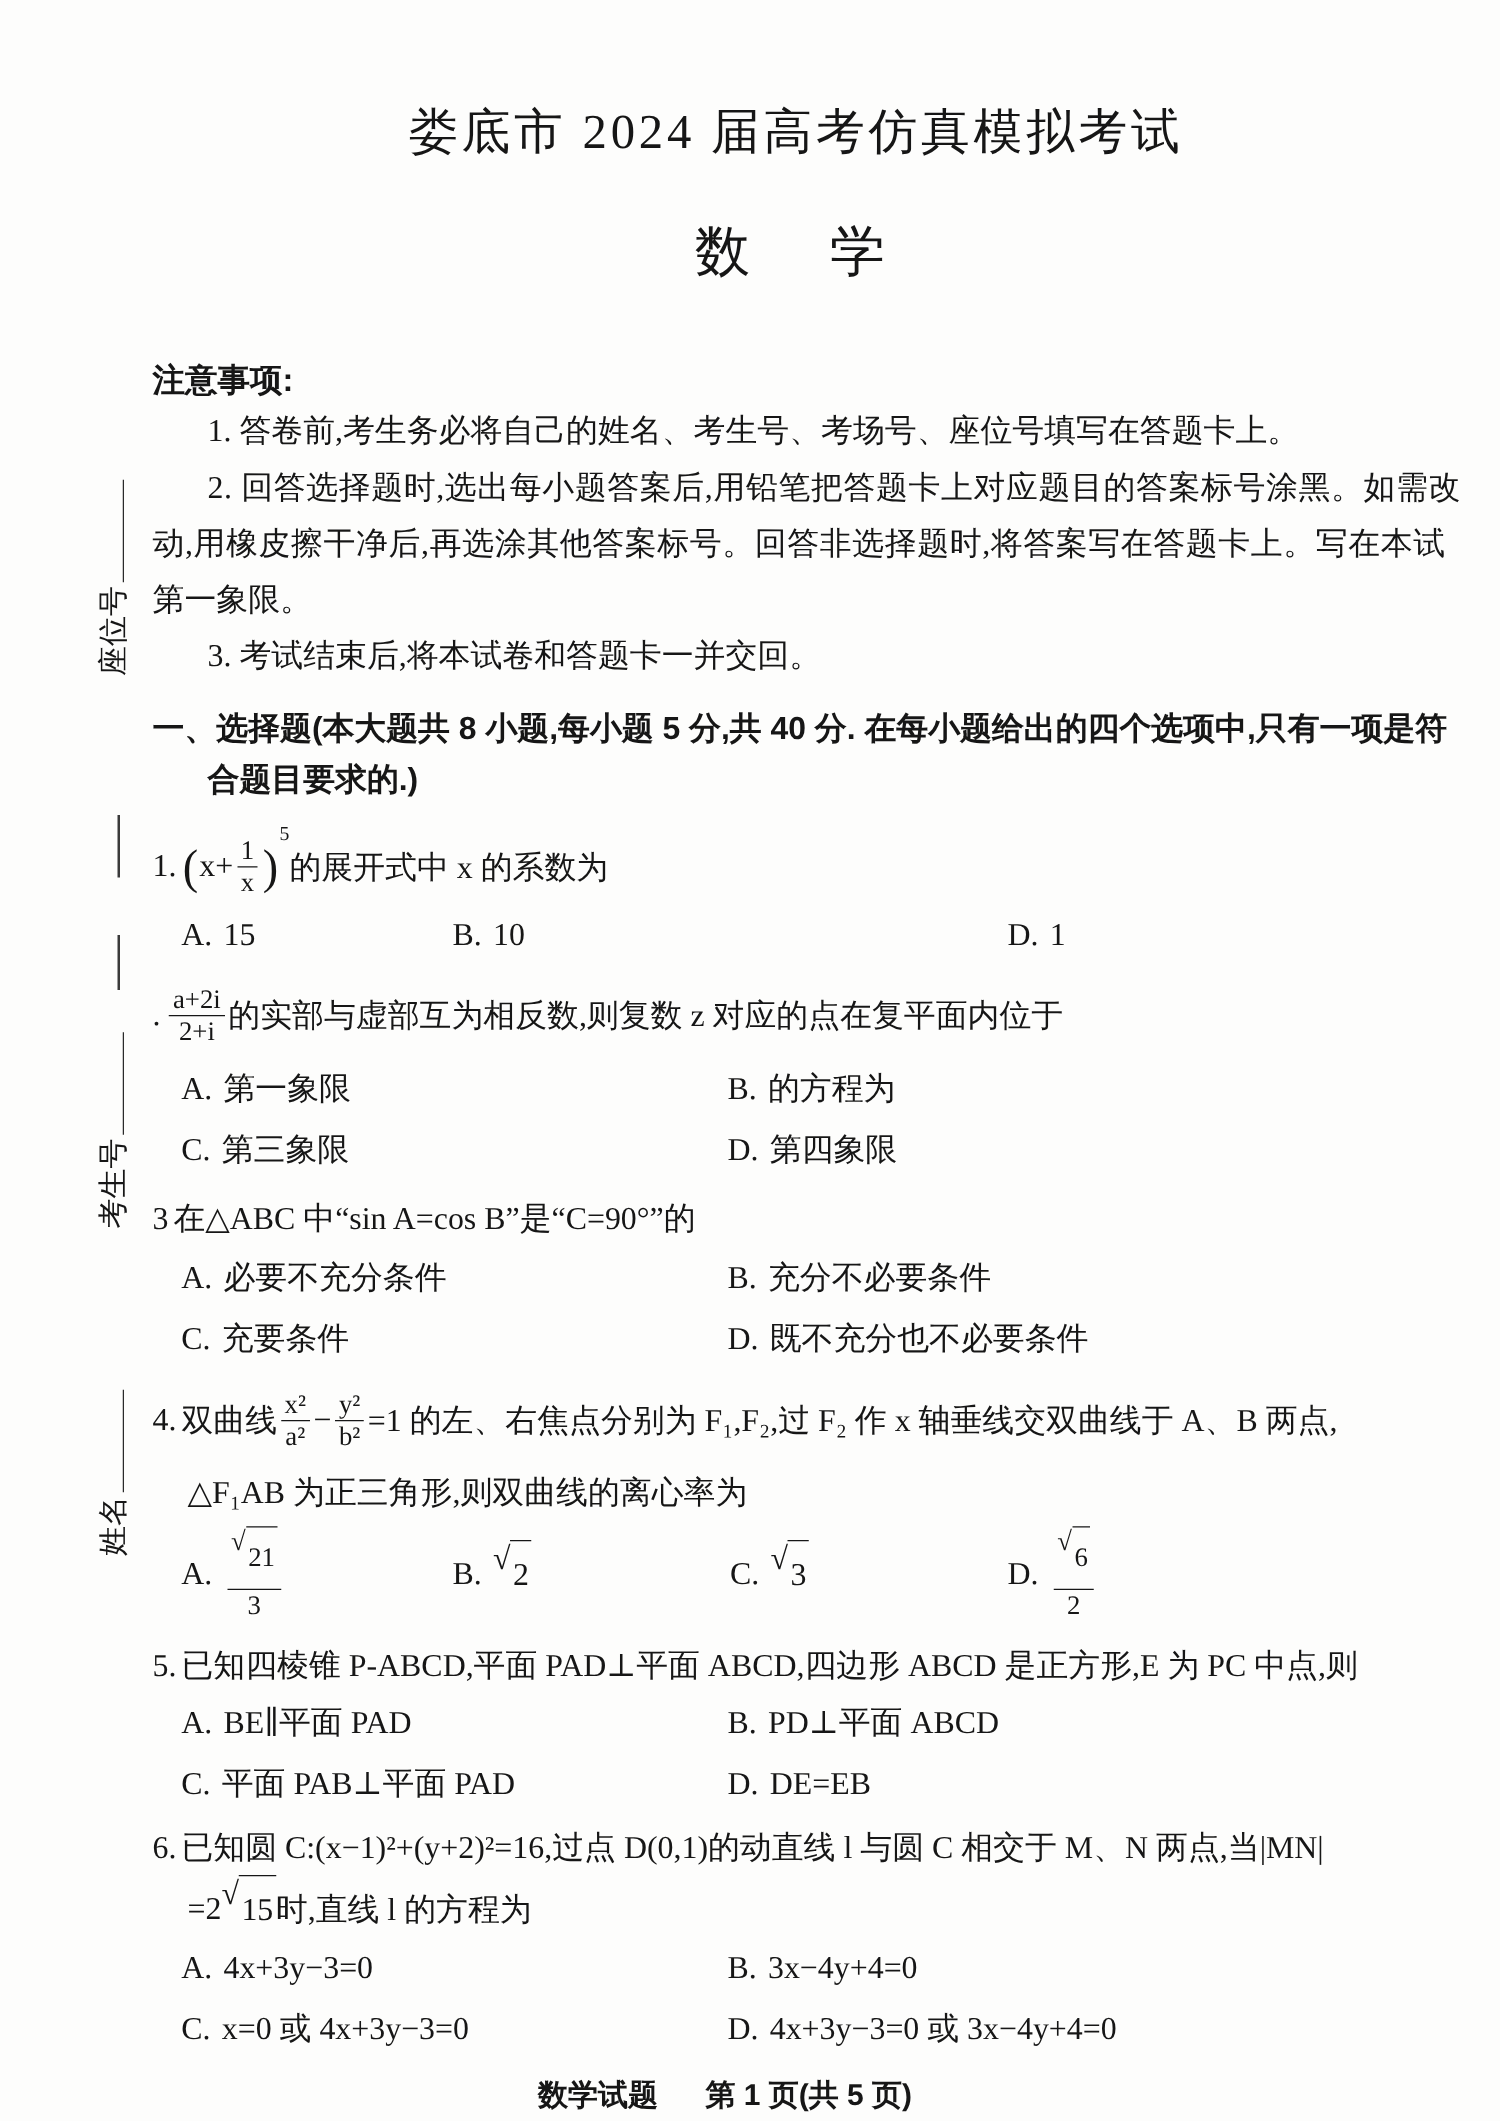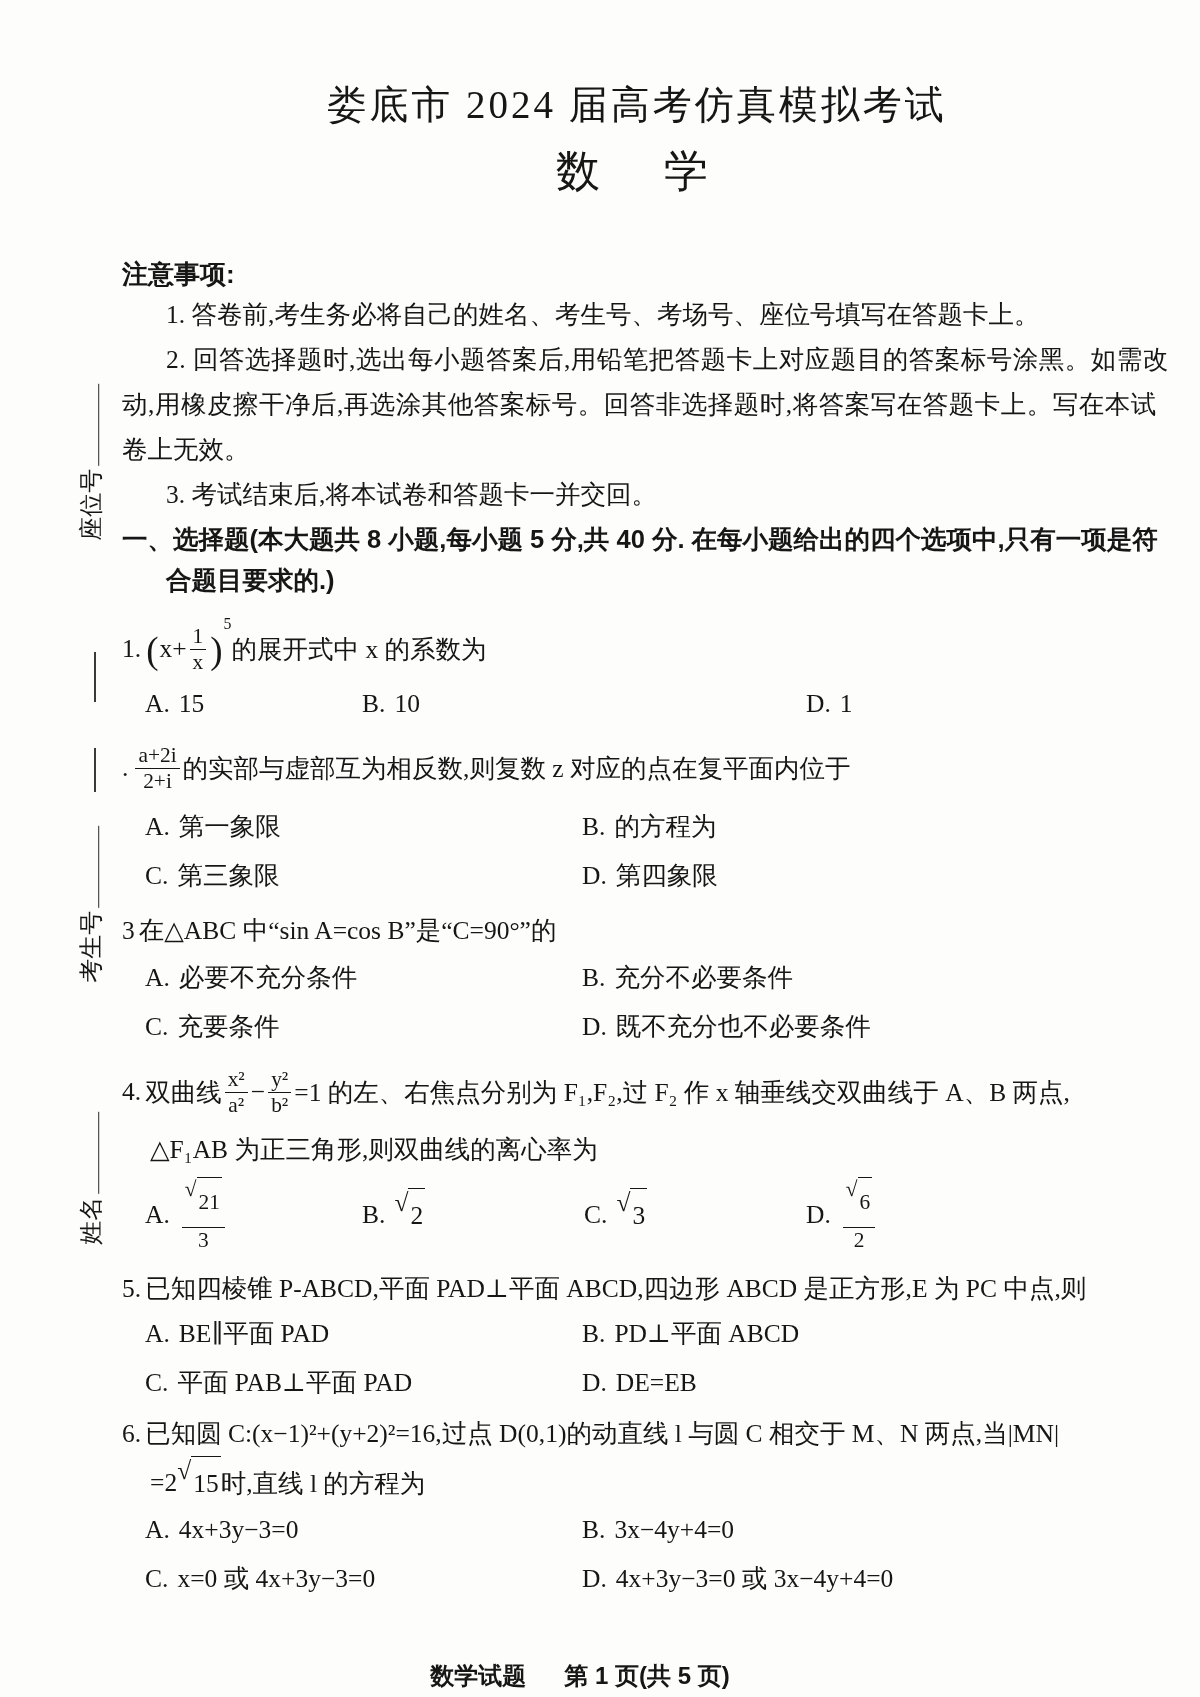--- a/index.html
+++ b/index.html
@@ -5,28 +5,28 @@
   html,body{margin:0;padding:0;background:#e8e8e8;}
   .paper{
     position:relative;width:1200px;height:1697px;margin:0 auto;
     background:#fdfdfc;color:#161616;overflow:hidden;
     font-family:"Liberation Serif","DejaVu Serif",serif;
   }
   .content{position:absolute;left:122px;top:4px;width:1030px;}
   .hei{font-family:"Liberation Sans","DejaVu Sans",sans-serif;font-weight:bold;}
 
   .title{margin-top:74px;text-align:center;font-size:39px;letter-spacing:3px;}
-  .subject{margin-top:10px;text-align:center;font-size:44px;letter-spacing:10px;}
+  .subject{margin-top:40px;text-align:center;font-size:44px;letter-spacing:10px;}
 
   .notice-head{margin-top:56px;font-size:26px;}
   .nline{font-size:25.5px;line-height:45px;white-space:nowrap;}
   .nindent{padding-left:44px;}
   .just{letter-spacing:0.5px;}
 
-  .sec{font-size:25.5px;line-height:41px;margin-top:2px;white-space:nowrap;}
+  .sec{font-size:25.5px;line-height:41px;margin-top:16px;white-space:nowrap;}
   .sec2{padding-left:44px;}
 
   .stem{font-size:25.5px;margin-top:0;display:flex;align-items:center;white-space:nowrap;}
   .stem.plain{display:block;}
   .cont{padding-left:28px;}
   .qnum{margin-right:4px;}
 
   .frac{display:inline-flex;flex-direction:column;align-items:center;
         line-height:1.15;font-size:0.84em;margin:0 3px;}
   .frac .fn{border-bottom:1.6px solid #161616;padding:0 3px;}
@@ -80,21 +80,21 @@
 
   <div class="content">
 
     <div class="title">娄底市 2024 届高考仿真模拟考试</div>
     <div class="subject">数　学</div>
 
     <div class="notice-head hei">注意事项:</div>
     <div class="nline nindent">1. 答卷前,考生务必将自己的姓名、考生号、考场号、座位号填写在答题卡上。</div>
     <div class="nline nindent just">2. 回答选择题时,选出每小题答案后,用铅笔把答题卡上对应题目的答案标号涂黑。如需改</div>
     <div class="nline just">动,用橡皮擦干净后,再选涂其他答案标号。回答非选择题时,将答案写在答题卡上。写在本试</div>
-    <div class="nline">卷上无效。</div>
+    <div class="nline">第一象限。</div>
     <div class="nline nindent">3. 考试结束后,将本试卷和答题卡一并交回。</div>
 
     <div class="sec hei">一、选择题(本大题共 8 小题,每小题 5 分,共 40 分. 在每小题给出的四个选项中,只有一项是符</div>
     <div class="sec sec2 hei" style="margin-top:0;">合题目要求的.)</div>
 
     <div class="stem" style="margin-top:16px;height:64px;">
       <span class="qnum">1.</span>
       <span class="paren">(</span>
       <span>x+</span>
       <span class="frac">

